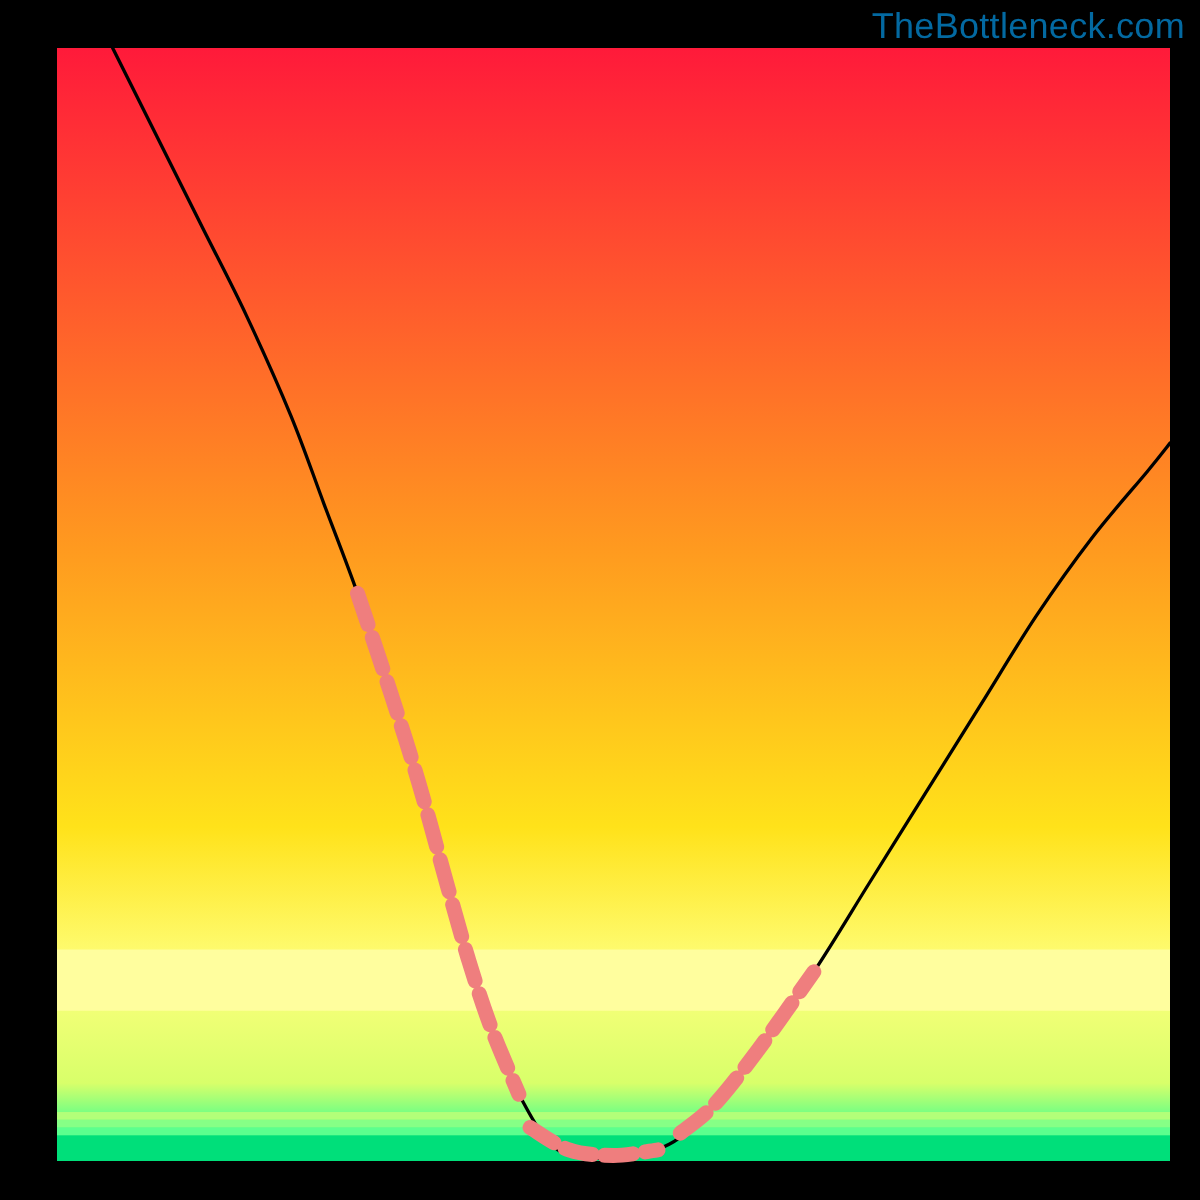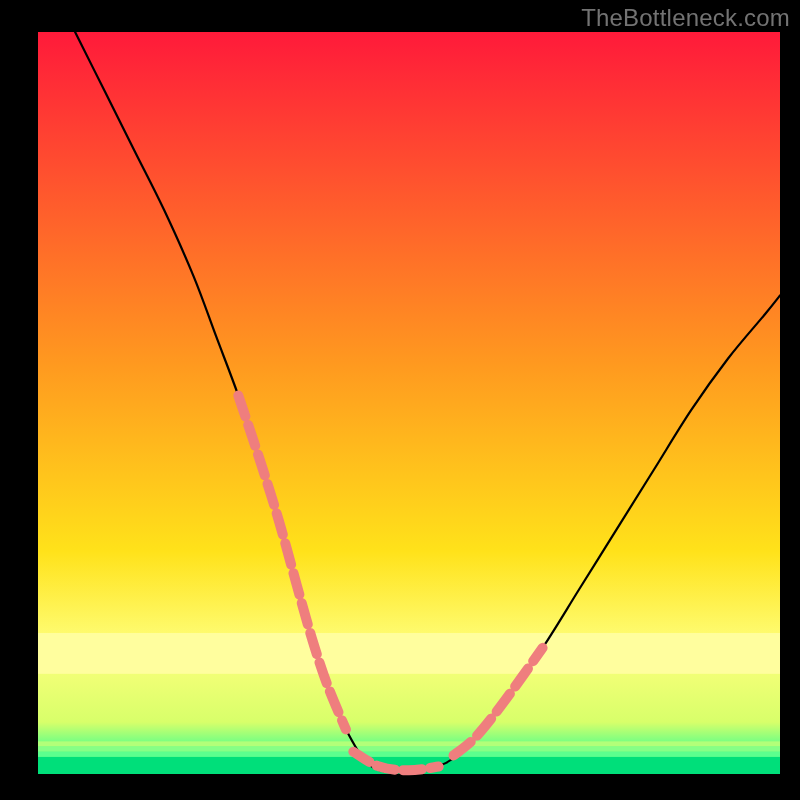--- a/index.html
+++ b/index.html
@@ -16,21 +16,21 @@
     left: 0;
     top: 0;
     width: 800px;
     height: 800px;
     background: #000;
   }
   .watermark {
     position: absolute;
     top: 4px;
     right: 10px;
-    color: #737373;
+    color: #0369a1;
     font-size: 24px;
     font-weight: 500;
     letter-spacing: 0.2px;
     pointer-events: none;
   }
   svg {
     position: absolute;
     left: 0;
     top: 0;
   }

